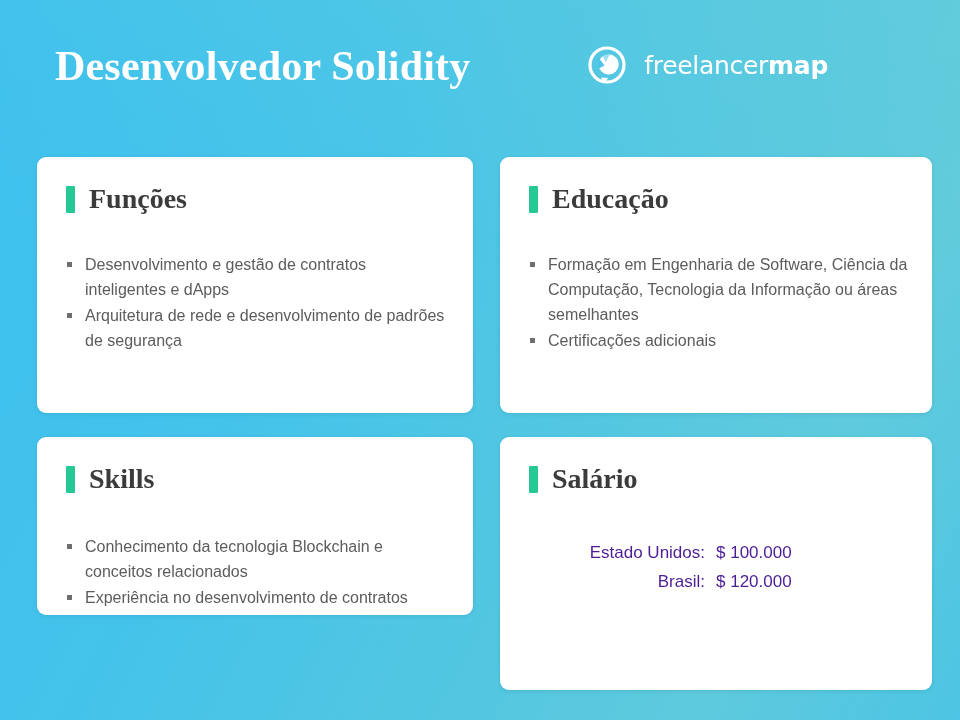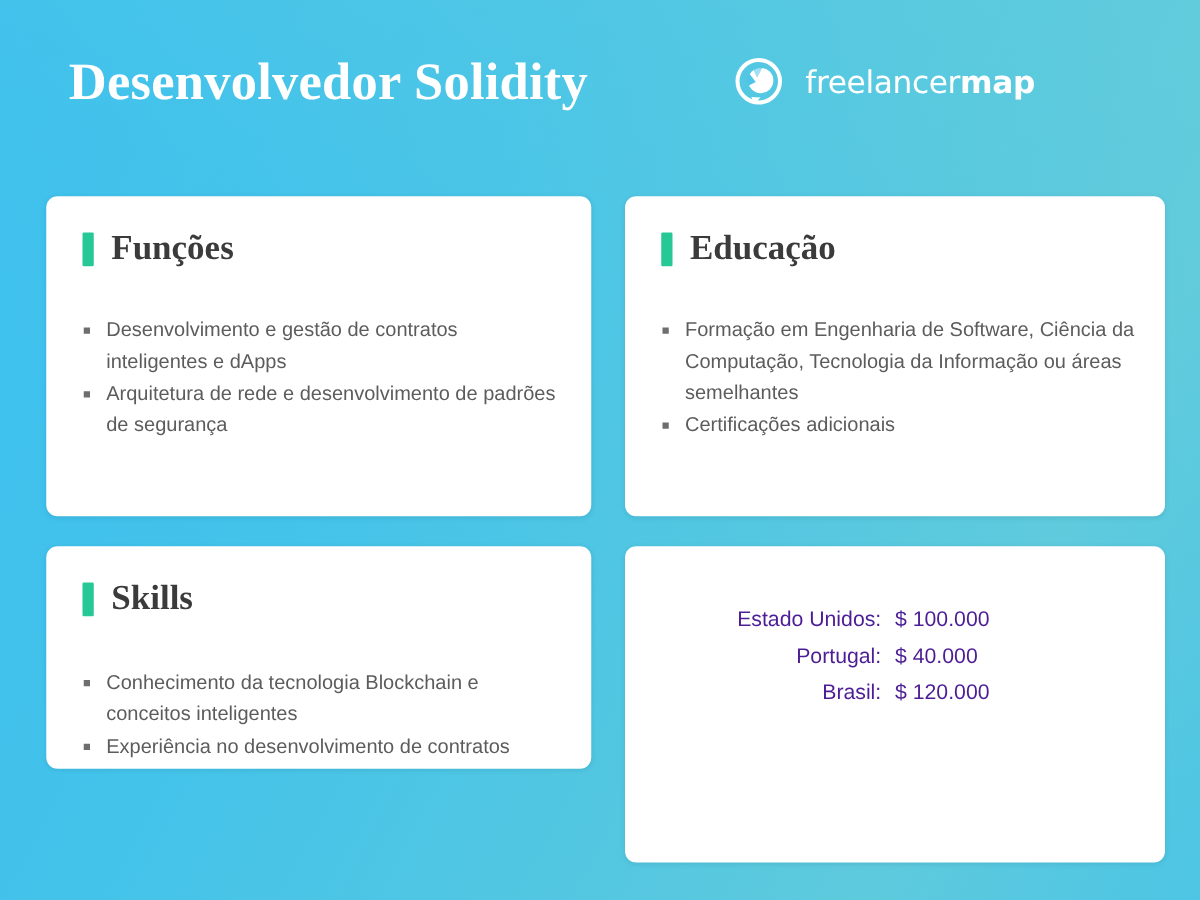--- a/index.html
+++ b/index.html
@@ -238,41 +238,41 @@
     </div>
 
     <div class="card card-skills">
       <div class="card-head">
         <span class="head-marker"></span>
         <span class="head-title">Skills</span>
       </div>
       <ul class="bullet-list">
         <li class="bullet-item">
           <span class="bullet-dot"></span>
-          <span class="bullet-text">Conhecimento da tecnologia Blockchain e conceitos inteligentes</span>
+          <span class="bullet-text">Conhecimento da tecnologia Blockchain e conceitos relacionados</span>
         </li>
         <li class="bullet-item">
           <span class="bullet-dot"></span>
           <span class="bullet-text">Experiência no desenvolvimento de contratos inteligentes</span>
         </li>
       </ul>
     </div>
 
     <div class="card card-salario">
+      <div class="card-head">
+        <span class="head-marker"></span>
+        <span class="head-title">Salário</span>
+      </div>
       <table class="salary-table">
         <tbody>
           <tr class="salary-row">
             <td class="salary-label">Estado Unidos:</td>
             <td class="salary-value">$ 100.000</td>
           </tr>
           <tr class="salary-row">
-            <td class="salary-label">Portugal:</td>
-            <td class="salary-value">$ 40.000</td>
-          </tr>
-          <tr class="salary-row">
             <td class="salary-label">Brasil:</td>
             <td class="salary-value">$ 120.000</td>
           </tr>
         </tbody>
       </table>
     </div>
 
   </div>
 </div>
 

